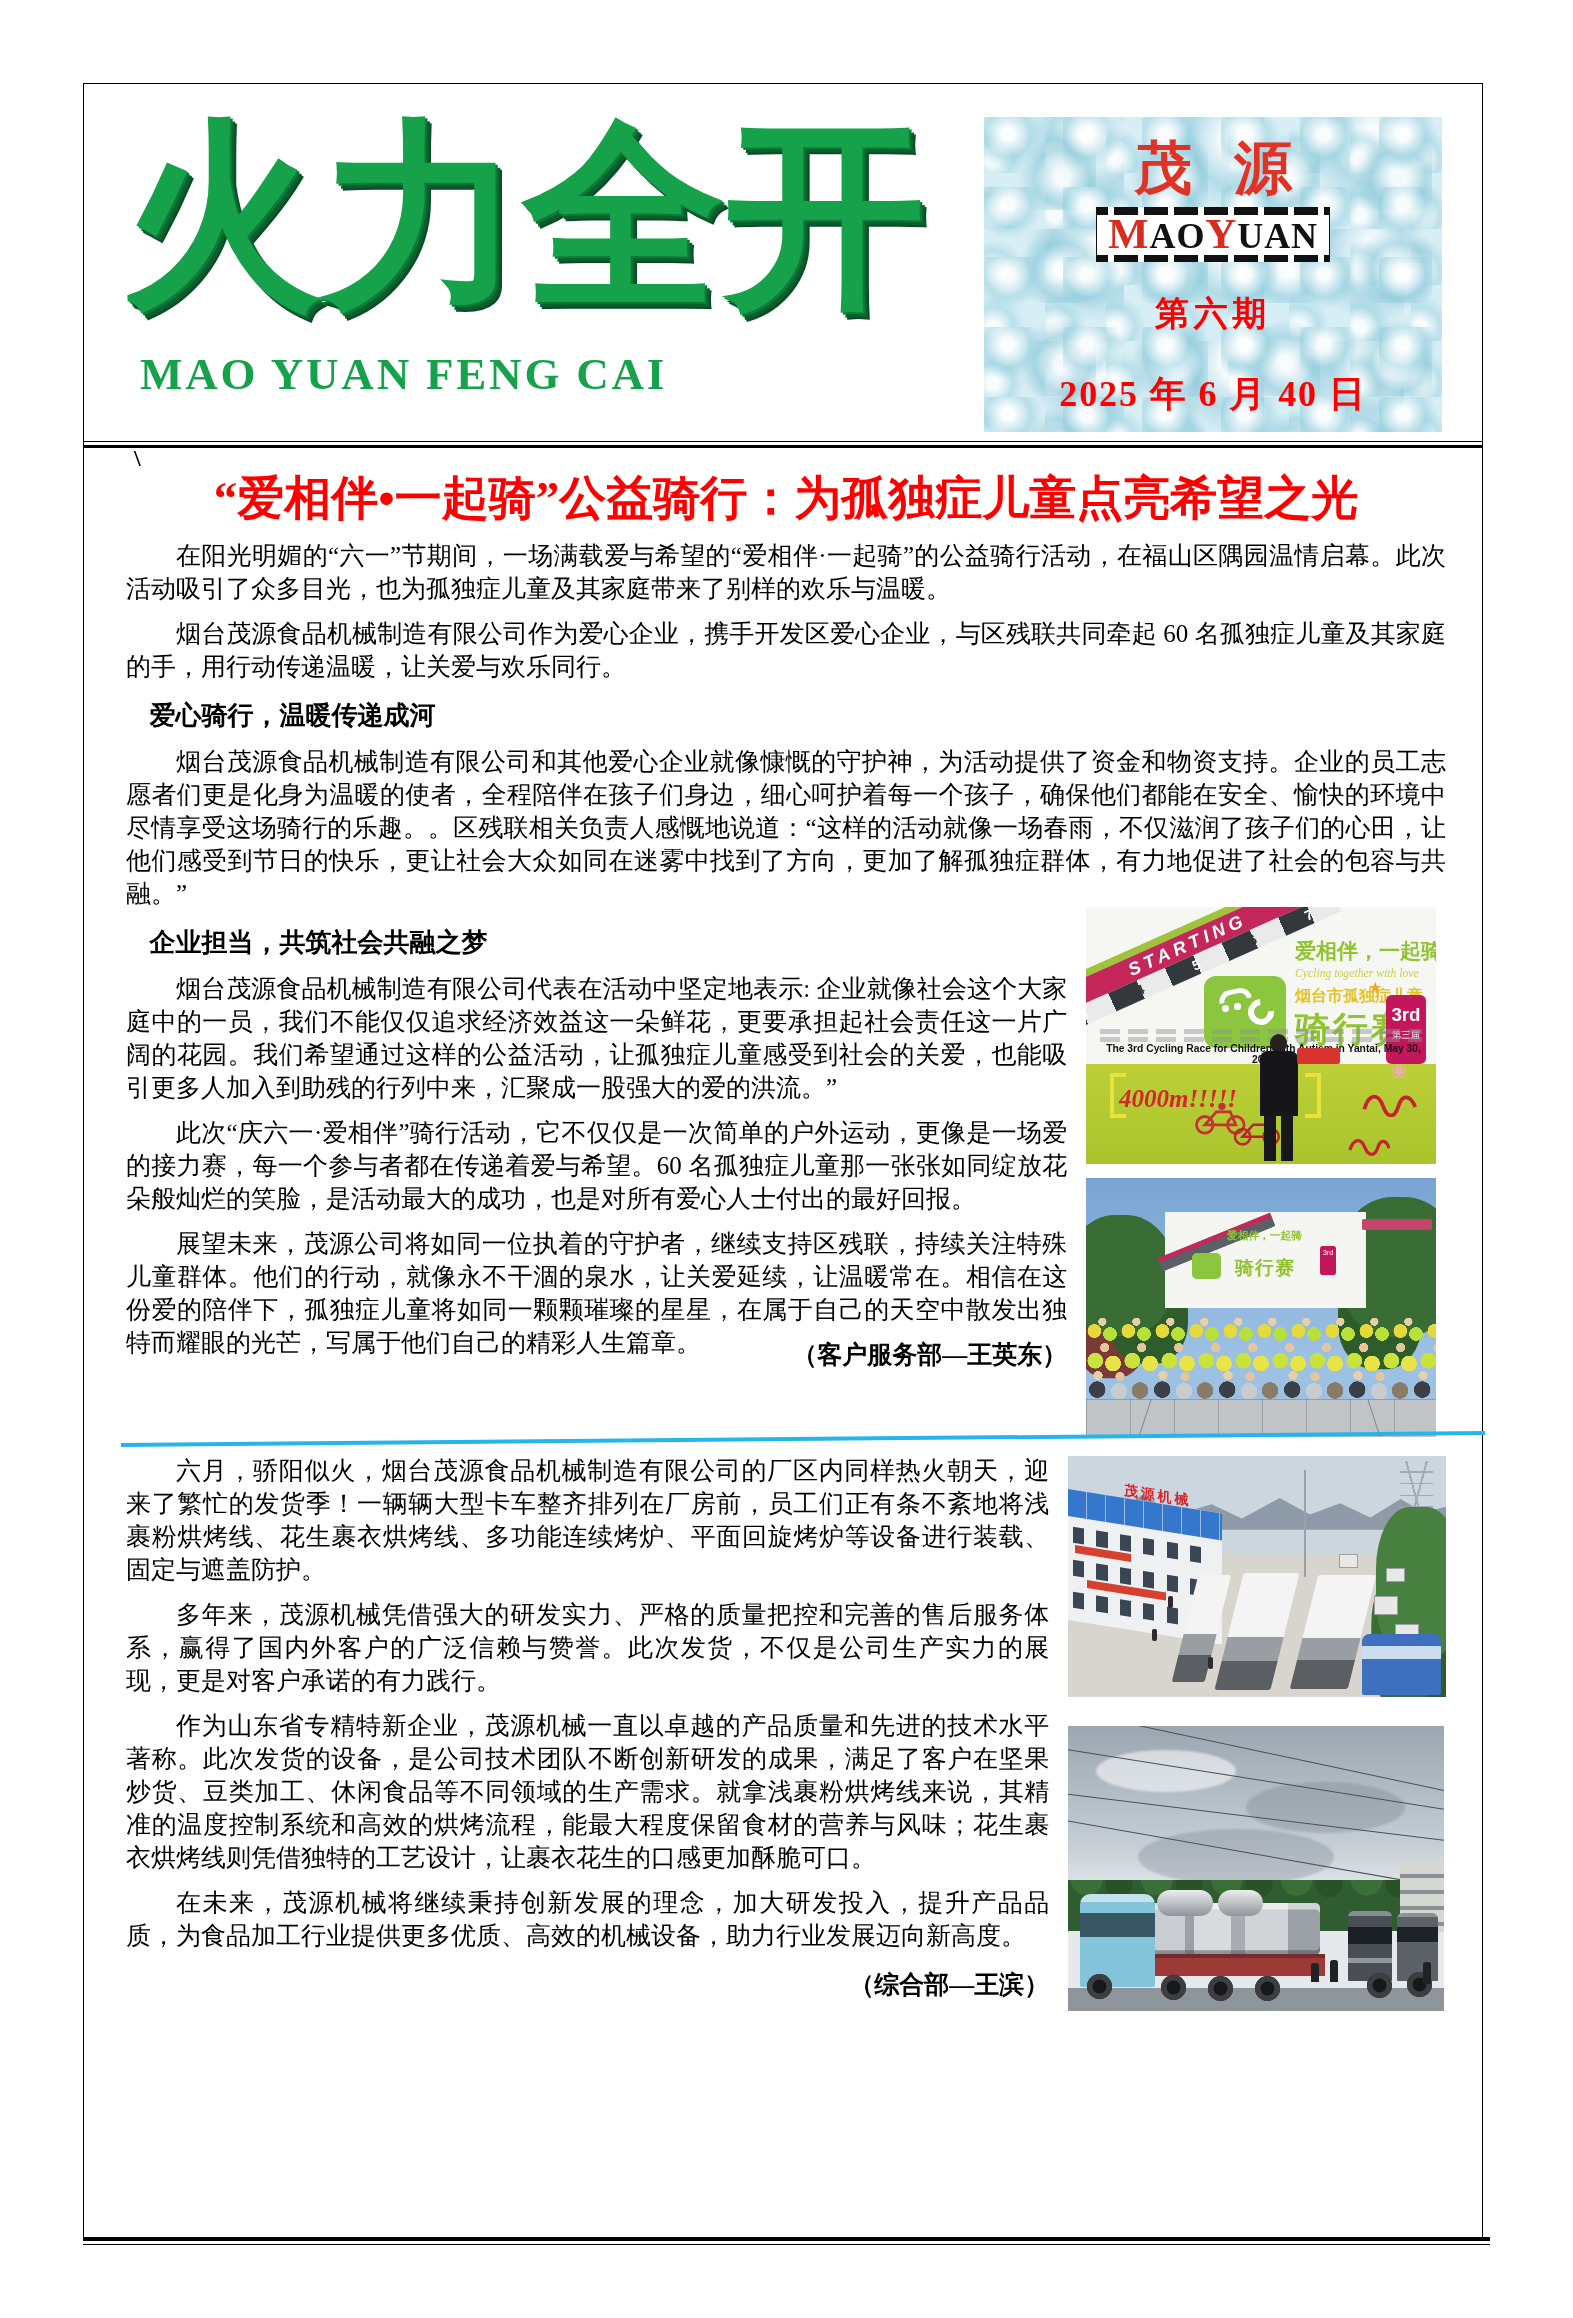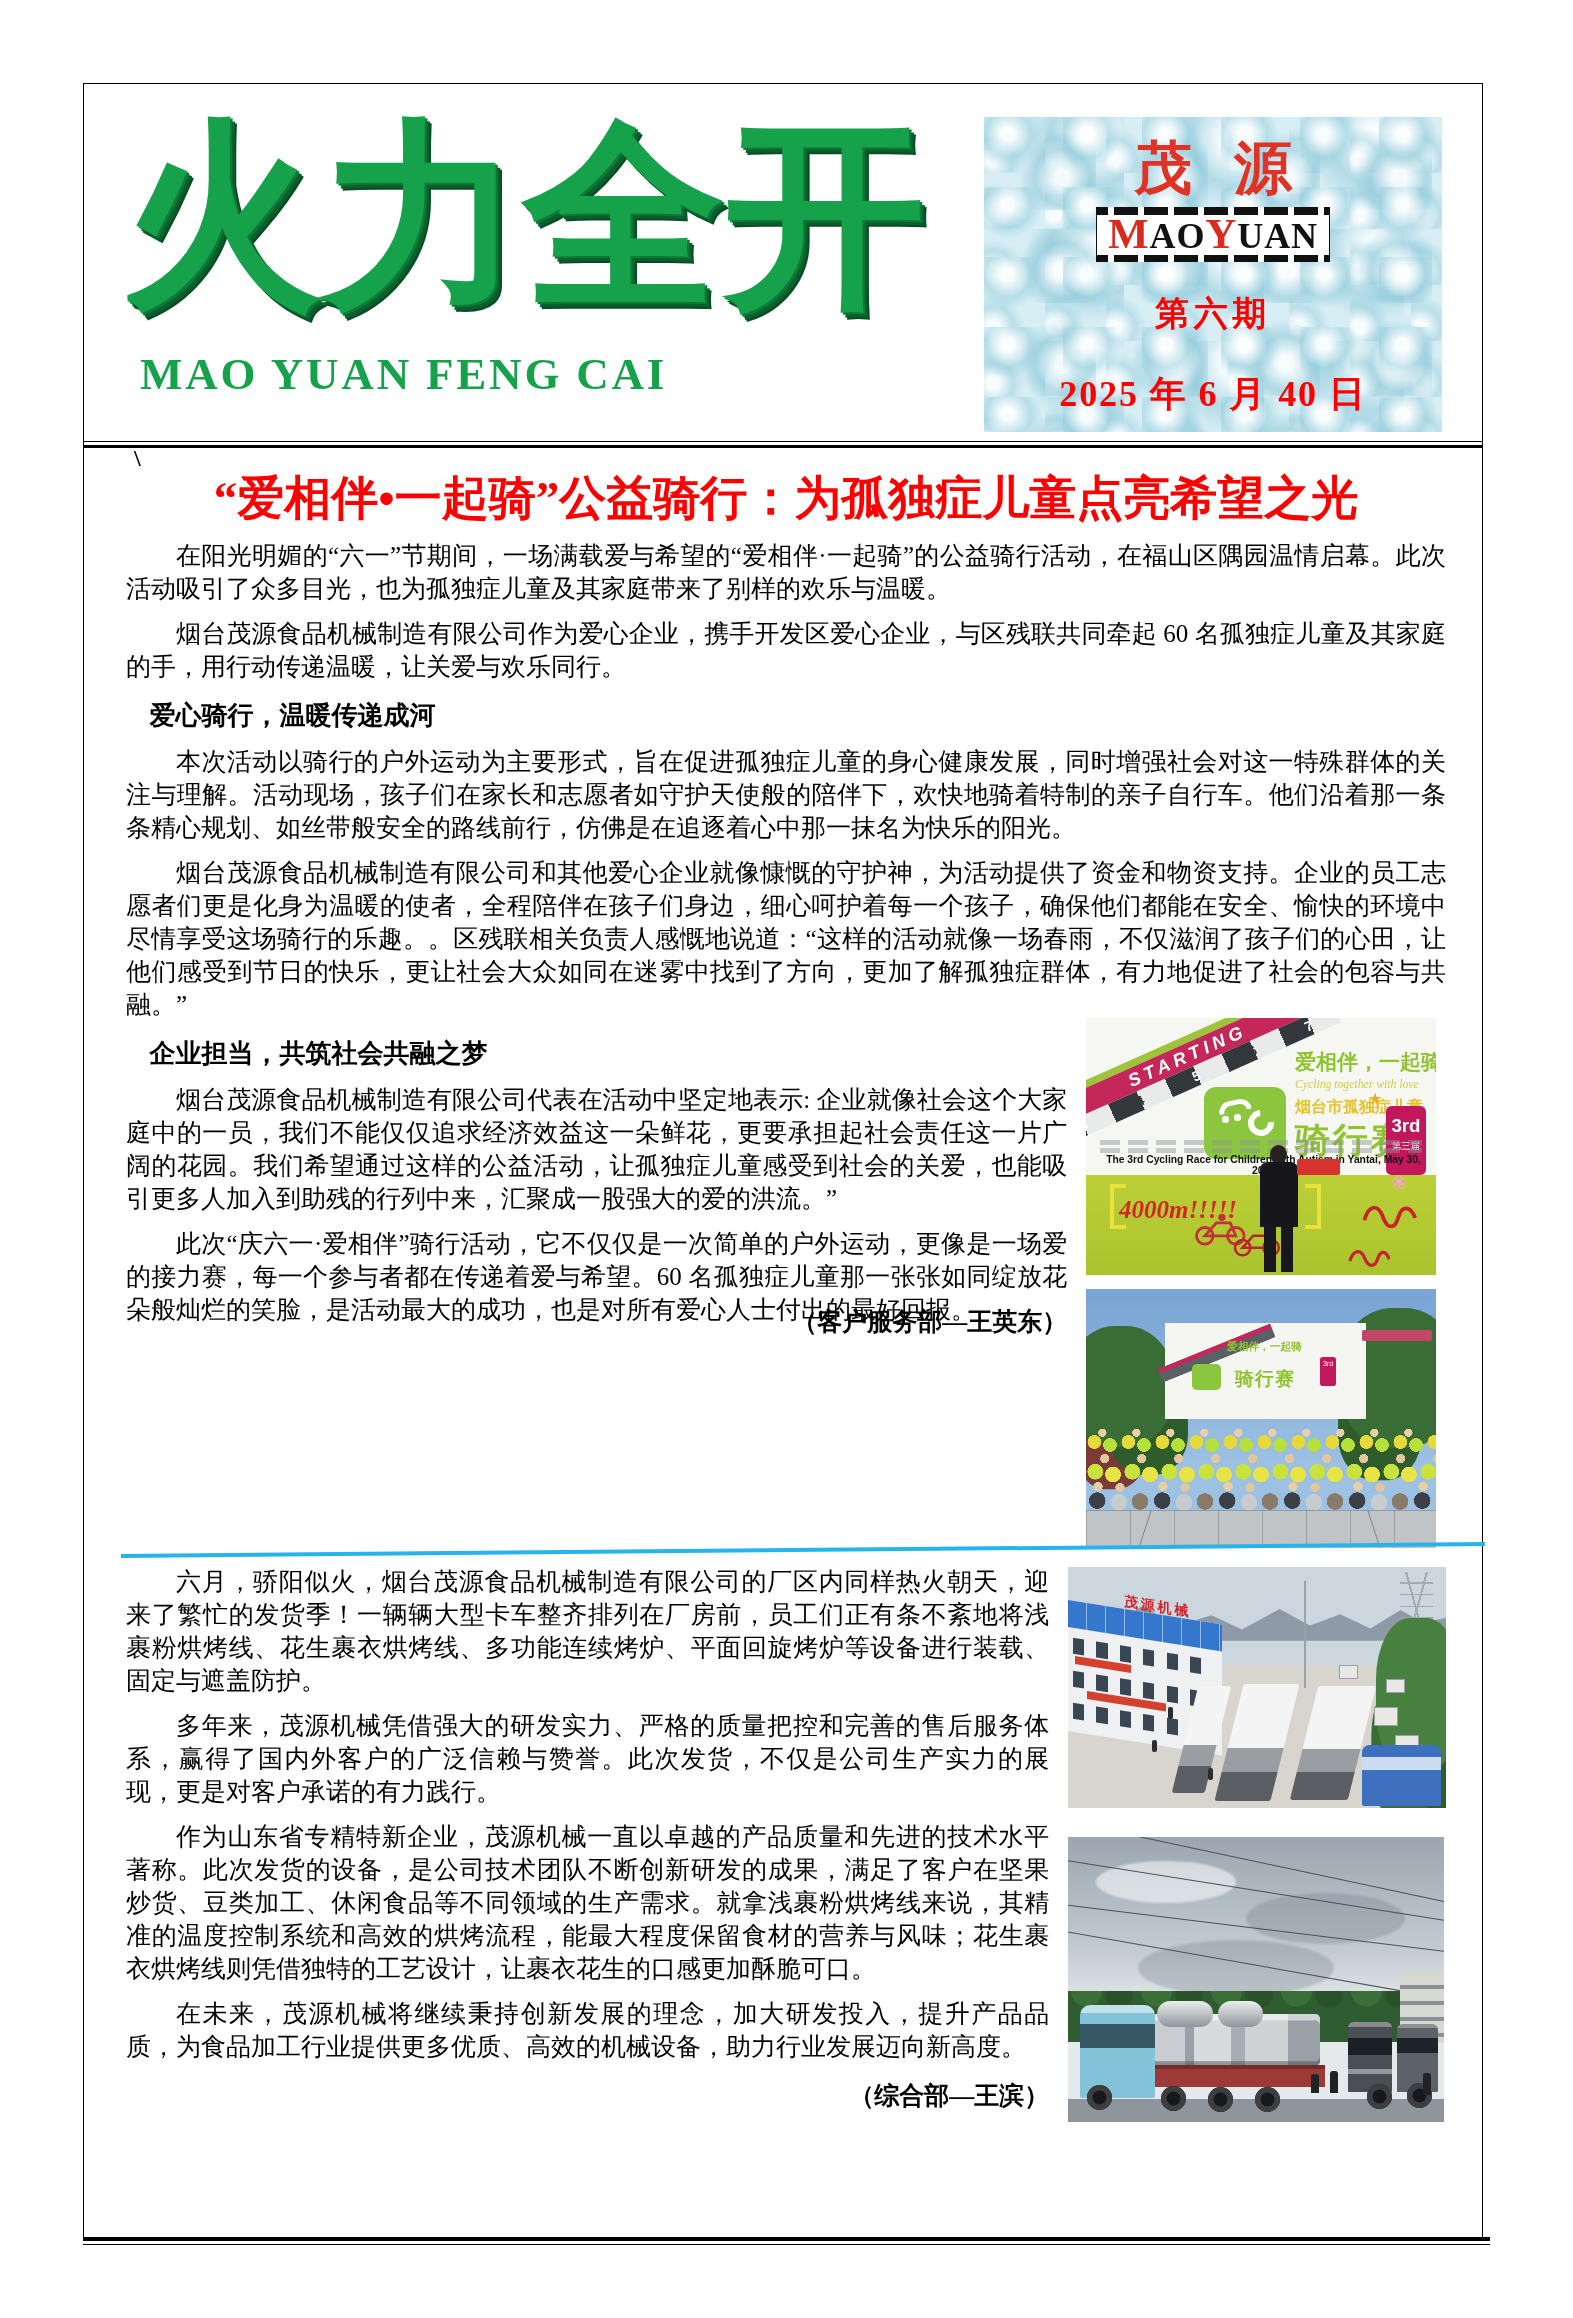--- a/index.html
+++ b/index.html
@@ -259,21 +259,20 @@
   <div class="sep-top2"></div>
   <div class="stray">\</div>
 
   <main class="articles">
 
     <section>
       <h1 class="red-title t1">“爱相伴•一起骑”公益骑行：为孤独症儿童点亮希望之光</h1>
       <p class="body">在阳光明媚的“六一”节期间，一场满载爱与希望的“爱相伴·一起骑”的公益骑行活动，在福山区隅园温情启幕。此次活动吸引了众多目光，也为孤独症儿童及其家庭带来了别样的欢乐与温暖。</p>
       <p class="body">烟台茂源食品机械制造有限公司作为爱心企业，携手开发区爱心企业，与区残联共同牵起 60 名孤独症儿童及其家庭的手，用行动传递温暖，让关爱与欢乐同行。</p>
       <h3 class="subhead">爱心骑行，温暖传递成河</h3>
-      <p class="body">本次活动以骑行的户外运动为主要形式，旨在促进孤独症儿童的身心健康发展，同时增强社会对这一特殊群体的关注与理解。活动现场，孩子们在家长和志愿者如守护天使般的陪伴下，欢快地骑着特制的亲子自行车。他们沿着那一条条精心规划、如丝带般安全的路线前行，仿佛是在追逐着心中那一抹名为快乐的阳光。</p>
       <p class="body">烟台茂源食品机械制造有限公司和其他爱心企业就像慷慨的守护神，为活动提供了资金和物资支持。企业的员工志愿者们更是化身为温暖的使者，全程陪伴在孩子们身边，细心呵护着每一个孩子，确保他们都能在安全、愉快的环境中尽情享受这场骑行的乐趣。。区残联相关负责人感慨地说道：“这样的活动就像一场春雨，不仅滋润了孩子们的心田，让他们感受到节日的快乐，更让社会大众如同在迷雾中找到了方向，更加了解孤独症群体，有力地促进了社会的包容与共融。”</p>
 
       <div class="wrapzone">
         <aside class="photocol">
 
           <div class="photo" id="photo1">
             <div class="p1-green"></div>
             <div class="p1-band">
               <div class="b-grn"></div>
               <div class="b-red">STARTING</div>
@@ -356,20 +355,21 @@
             <div class="p2-crowd-front"></div>
             <div class="p2-pave"></div>
             <div class="p2-diag1"></div>
             <div class="p2-diag2"></div>
           </div>
         </aside>
 
         <h3 class="subhead">企业担当，共筑社会共融之梦</h3>
         <p class="body">烟台茂源食品机械制造有限公司代表在活动中坚定地表示: 企业就像社会这个大家庭中的一员，我们不能仅仅追求经济效益这一朵鲜花，更要承担起社会责任这一片广阔的花园。我们希望通过这样的公益活动，让孤独症儿童感受到社会的关爱，也能吸引更多人加入到助残的行列中来，汇聚成一股强大的爱的洪流。”</p>
         <p class="body">此次“庆六一·爱相伴”骑行活动，它不仅仅是一次简单的户外运动，更像是一场爱的接力赛，每一个参与者都在传递着爱与希望。60 名孤独症儿童那一张张如同绽放花朵般灿烂的笑脸，是活动最大的成功，也是对所有爱心人士付出的最好回报。</p>
+        <p class="body">展望未来，茂源公司将如同一位执着的守护者，继续支持区残联，持续关注特殊儿童群体。他们的行动，就像永不干涸的泉水，让关爱延续，让温暖常在。相信在这份爱的陪伴下，孤独症儿童将如同一颗颗璀璨的星星，在属于自己的天空中散发出独特而耀眼的光芒，写属于他们自己的精彩人生篇章。</p>
         <div class="byline a1">（客户服务部—王英东）</div>
       </div>
     </section>
 
     <div class="blue-divider"></div>
 
     <section>
 
       <aside class="photocol2">
 

